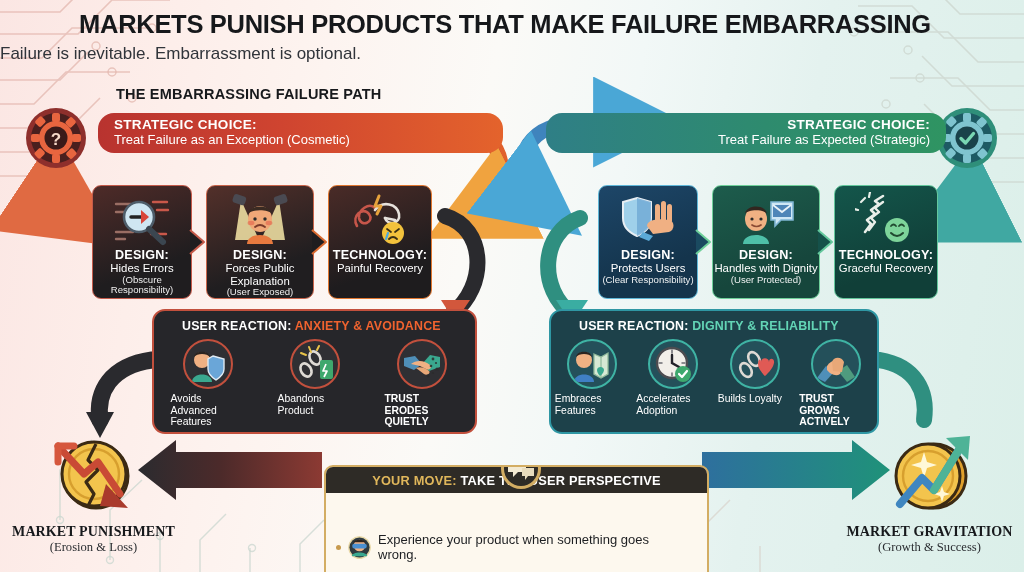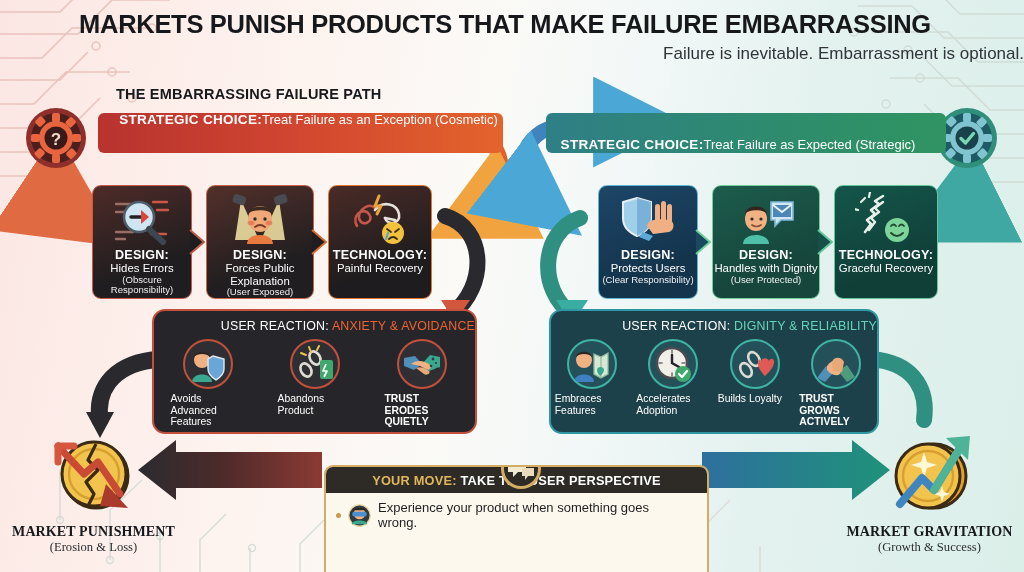--- a/index.html
+++ b/index.html
@@ -22,36 +22,36 @@
 
   
   .title {
     position: absolute; left: 0; right: 14px; top: 10px;
     text-align: center;
     font-size: 25.5px; font-weight: bold; letter-spacing: -0.3px;
     color: #16181b;
   }
   .subtitle {
     position: absolute; left: 0; right: 0; top: 44px;
-    text-align: right;
+    text-align: left;
     font-size: 17px; color: #30343a;
   }
   .path-label {
     position: absolute; top: 86px;
     font-size: 14.5px; font-weight: bold; letter-spacing: .2px;
     color: #17191c;
   }
   .path-label.left  { left: 116px; }
   .path-label.right { left: 657px; }
 
   
   .banner {
     position: absolute; height: 40px; top: 113px;
-    border-radius: 6px;
-    color: #fff; display: flex; flex-direction: row; justify-content: center;
+    border-radius: 16px;
+    color: #fff; display: flex; flex-direction: column; justify-content: center;
   }
   .banner .b1 { font-size: 13.5px; font-weight: bold; letter-spacing: .3px; line-height: 1.08; }
   .banner .b2 { font-size: 13px; line-height: 1.15; }
   .banner.left {
     left: 98px; width: 405px; padding-left: 16px;
     background: linear-gradient(90deg, #b8332f 0%, #cf4430 45%, #e4632c 100%);
     text-align: left;
   }
   .banner.right {
     left: 546px; width: 400px; padding-right: 16px;
@@ -89,21 +89,21 @@
   .chev.c1 { left: 188px; } .chev.c2 { left: 310px; }
   .chev.c3 { left: 694px; } .chev.c4 { left: 816px; }
 
   
   .react {
     position: absolute; top: 309px; height: 125px; border-radius: 13px;
     padding-top: 8px; color: #fff;
   }
   .react.left  { left: 152px; width: 325px; background:#26262a; border:2px solid #c2503d; }
   .react.right { left: 549px; width: 330px; background:#1d414a; border:2px solid #2f97a4; }
-  .react .hdr { text-align: right; font-size: 12.4px; font-weight: normal; letter-spacing: .2px;}
+  .react .hdr { text-align: left; font-size: 12.4px; font-weight: bold; letter-spacing: .2px; padding-left: 28px;}
   .react .hdr .accent-red  { color:#f0632f; }
   .react .hdr .accent-teal { color:#63d5b6; }
   .react .row { display:flex; justify-content: space-around; margin-top: 6px; }
   .react .item { width: 74px; text-align:left; }
   .react .circ {
     width: 50px; height: 50px; border-radius: 50%; margin: 0 auto 4px;
     display:flex; align-items:center; justify-content:center;
     background: #2f2f33; overflow:hidden;
   }
   .react.left  .circ { border: 2.5px solid #c2503d; }
@@ -123,21 +123,21 @@
   .move {
     position: absolute; left: 324px; top: 465px; width: 385px; height: 118px;
     background:#fdf8ee; border: 2.5px solid #d3ad63; border-radius: 9px;
     overflow: hidden;
   }
   .move .bar {
     height: 26px; background:#2e2b26; display:flex; align-items:center; justify-content:center;
     font-size: 12.8px; font-weight: bold; color:#fff; letter-spacing:.2px;
   }
   .move .bar .gold { color:#e0b75b; }
-  .move ul { list-style:none; padding: 7px 16px 0 10px; }
+  .move ul { list-style:none; padding: 7px 16px 0 10px; margin-top: 32px; }
   .move li { display:flex; align-items:center; gap:7px; margin-bottom: 9px; font-size: 13px; color:#1d1f22; }
   .move li .dot { width:5px; height:5px; border-radius:50%; background:#c79a4d; flex:0 0 auto; }
   .move li .ico { width:23px; height:23px; border-radius:50%; flex:0 0 auto; }
   .move .bubble { position:absolute; left:174px; top:-19px; width:42px; height:42px; }
   .move b { font-weight: bold; }
 </style>
 </head>
 <body>
 
 <div id="stage">

